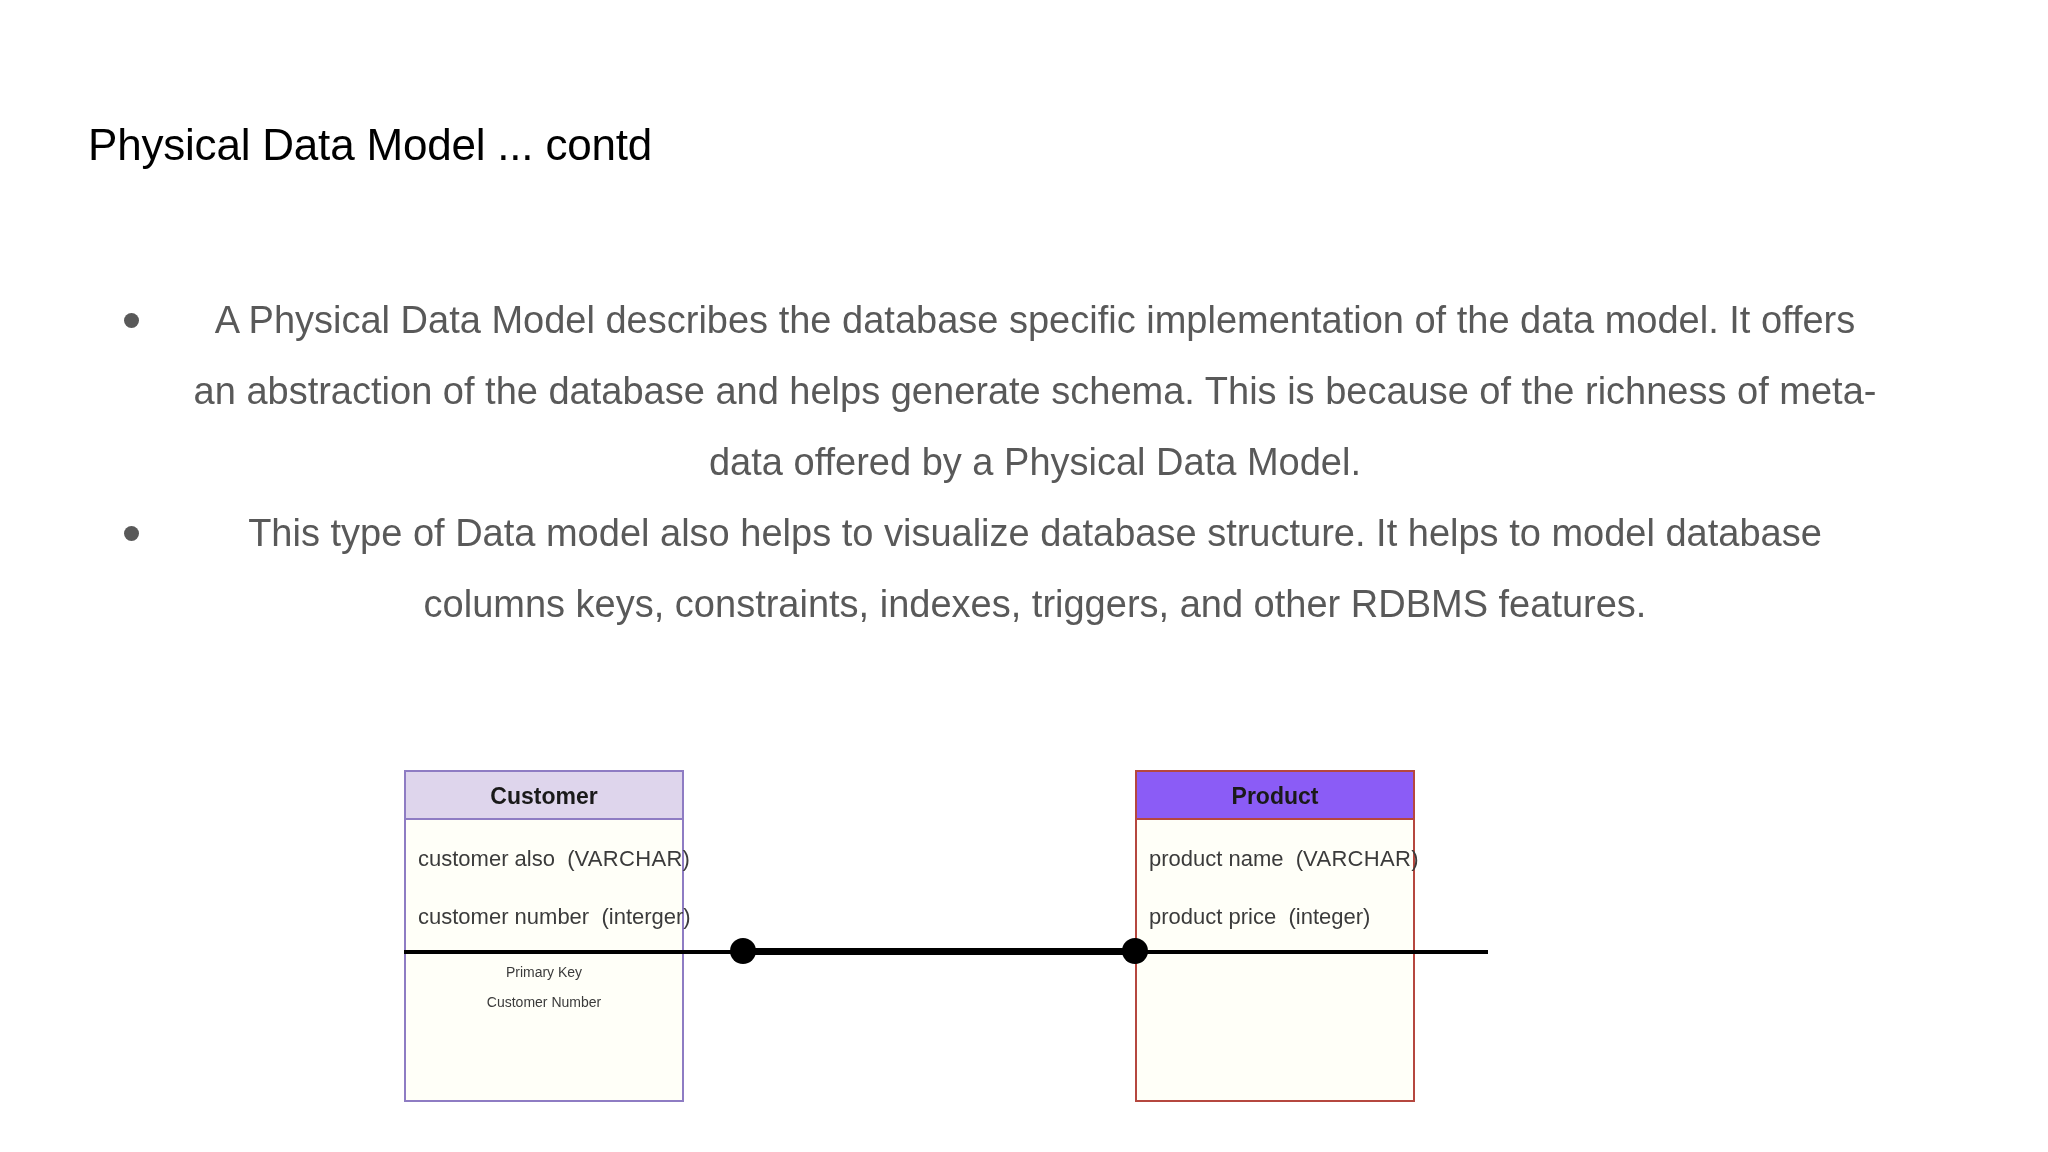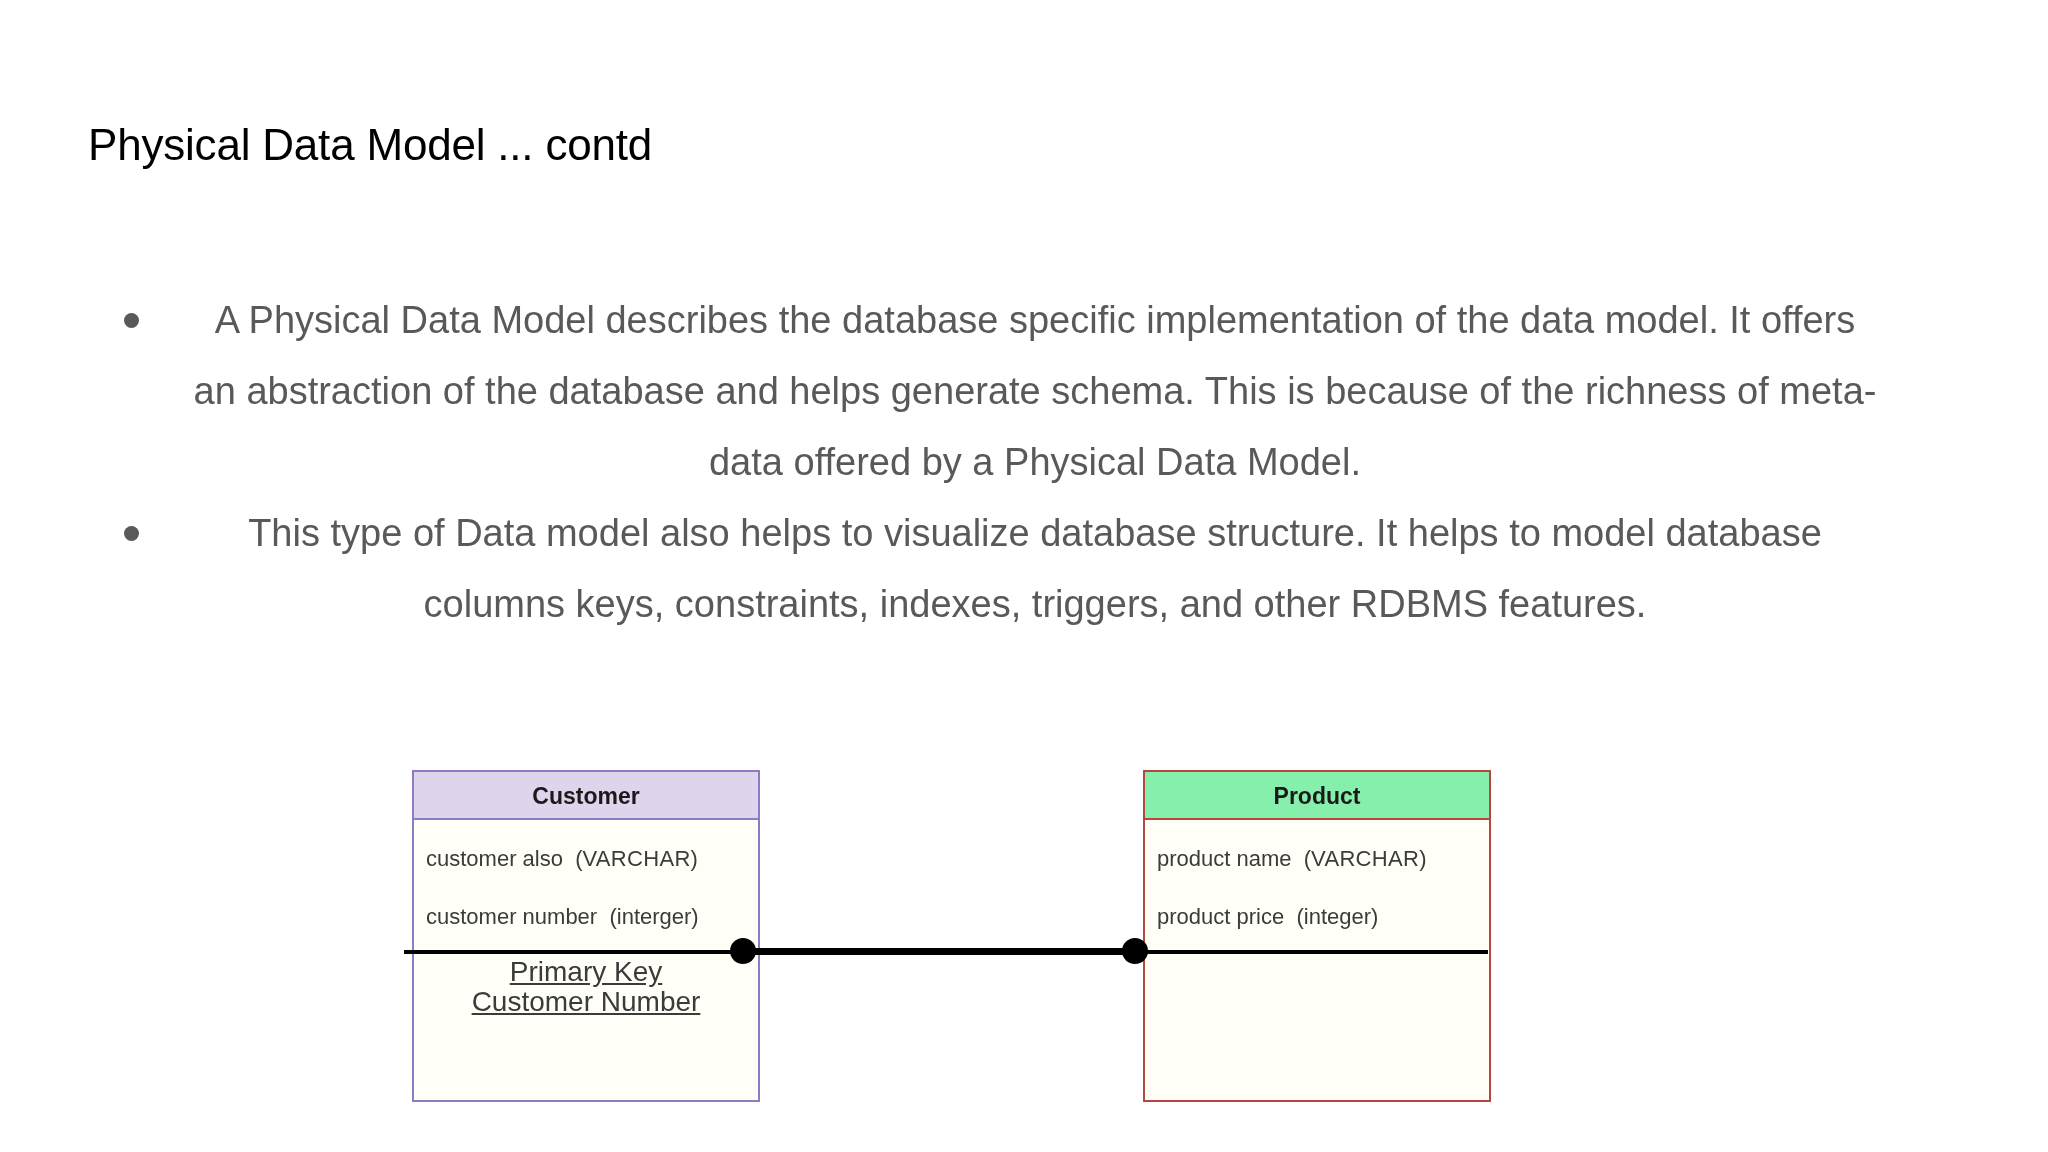--- a/index.html
+++ b/index.html
@@ -68,26 +68,25 @@
     position: absolute;
     left: 0;
     top: 0;
     width: 2048px;
     height: 1152px;
     pointer-events: none;
   }
   .er-table {
     position: absolute;
     top: 770px;
-    width: 348px;
+    width: 280px;
     height: 332px;
     background: #fffff8;
     box-sizing: border-box;
     pointer-events: auto;
-    margin-left: 8px;
   }
   #er-table-customer {
     left: 404px;
     border: 2px solid #8e7cc3;
   }
   #er-table-product {
     left: 1135px;
     border: 2px solid #b5473f;
   }
   .er-header {
@@ -97,42 +96,41 @@
     font-size: 23px;
     font-weight: bold;
     color: #1a1a1a;
     box-sizing: border-box;
   }
   #er-table-customer .er-header {
     background: #ded5ec;
     border-bottom: 2px solid #8e7cc3;
   }
   #er-table-product .er-header {
-    background: #86efac;
+    background: #8b5cf6;
     border-bottom: 2px solid #b5473f;
   }
   .er-field {
     font-size: 22px;
     color: #3b3b3b;
     padding-left: 12px;
     white-space: nowrap;
   }
   .er-field-1 { margin-top: 26px; }
   .er-field-2 { margin-top: 32px; }
   .er-type-smallcaps {
     font-size: 22px;
     letter-spacing: 0.3px;
   }
   .er-key-block {
     margin-top: 27px;
     text-align: center;
-    font-size: 28px;
+    font-size: 14px;
     line-height: 30px;
     color: #3b3b3b;
-    text-decoration: underline;
   }
 
   
   .er-rule {
     position: absolute;
     top: 950px;
     height: 4px;
     background: #000000;
   }
   #er-rule-left  { left: 404px;  width: 339px; }

